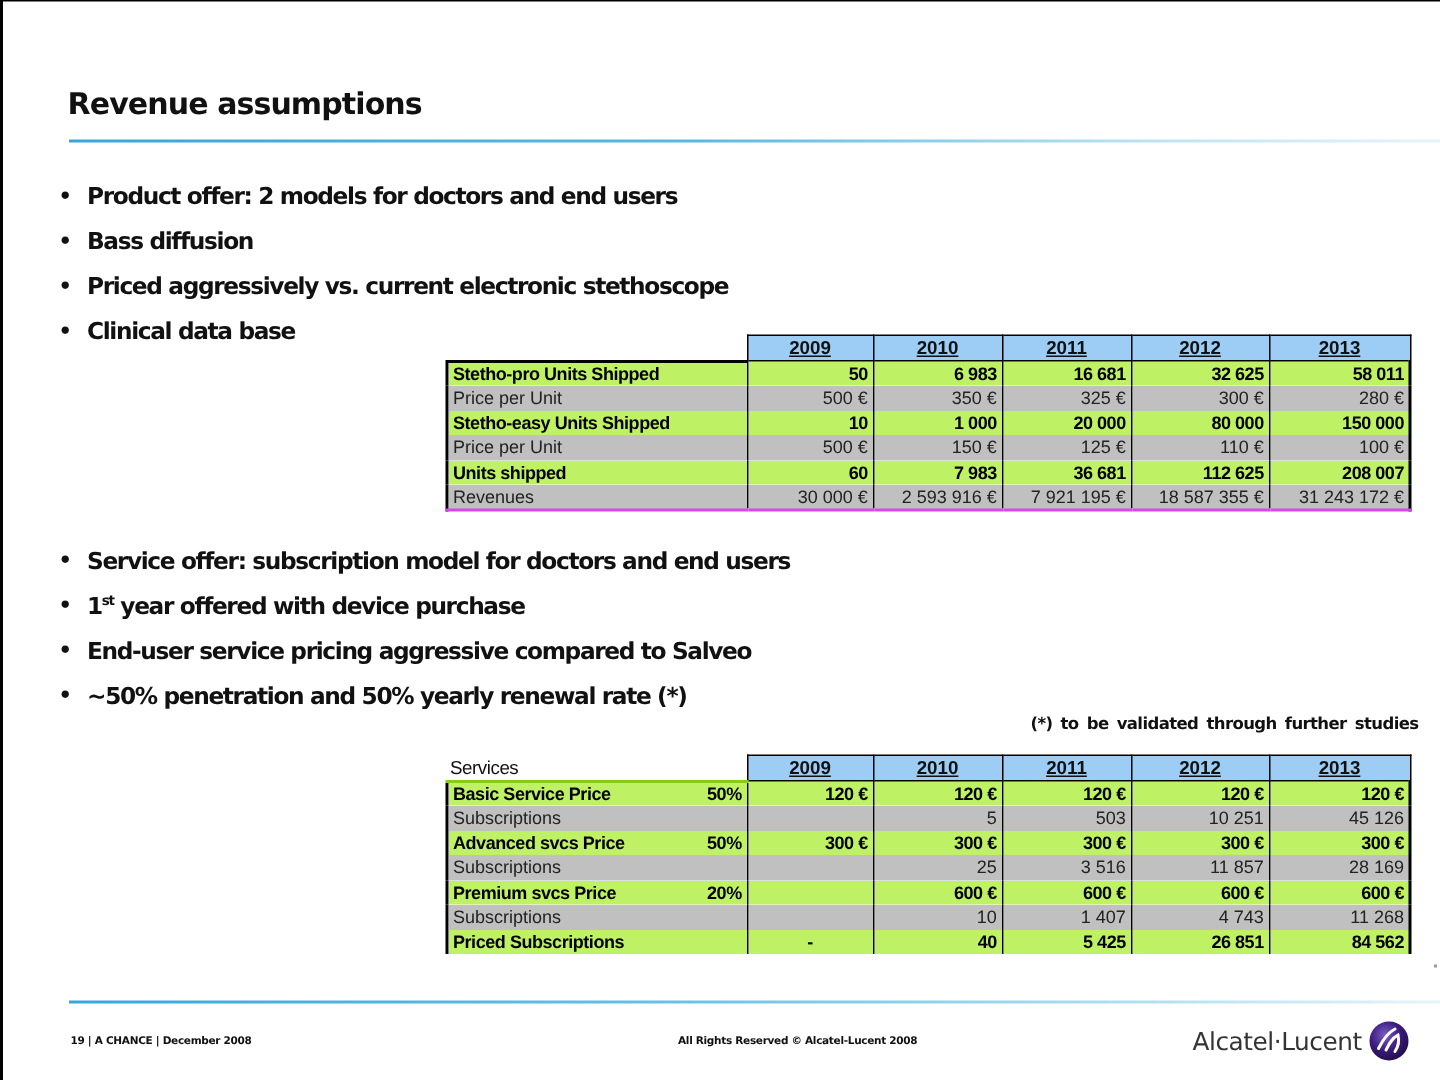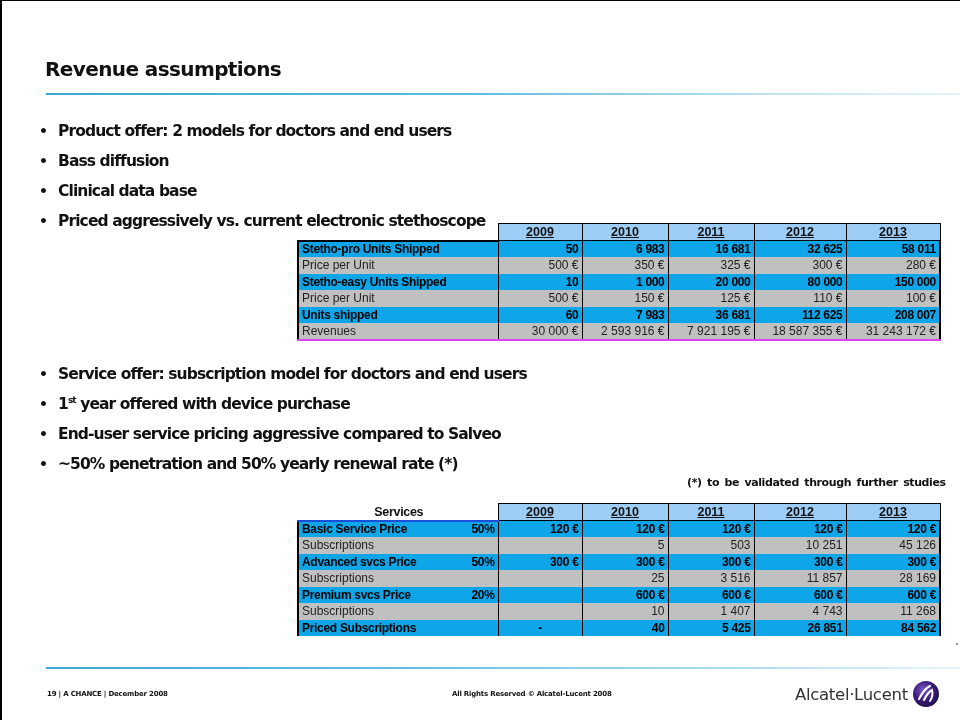--- a/index.html
+++ b/index.html
@@ -19,31 +19,31 @@
     .bullets sup { font-size: 9px; line-height: 0; vertical-align: 6px; }
     .bullets-1 { top: 116px; }
     .bullets-2 { top: 359px; }
 
     table.fin { position: absolute; border-collapse: collapse; font-family: "Liberation Sans", sans-serif; font-size: 12px; table-layout: fixed; }
     table.fin td { height: 16.5px; padding: 0 3px; white-space: nowrap; overflow: hidden; }
     table.fin td.lbl { text-align: left; }
     table.fin td.num { text-align: right; }
     table.fin tr.bold td { font-weight: bold; letter-spacing: -0.3px; }
     table.fin tr.grey td { background: #c0c0c0; color: #222; }
-    table.fin tr.white td { background: #0ea5e9; }
+    table.fin tr.white td { background: #bef264; }
     table.fin th { height: 17px; font-weight: bold; text-decoration: underline; text-align: center; background: #9dcdf5; border: 1px solid #000; font-size: 12.5px; color: #111; }
     table.fin th.blank { background: transparent; border: none; border-bottom: 2px solid #000; }
     table.fin td.yc { border-left: 1px solid #000; border-right: 1px solid #000; }
     table.fin td.c0 { border-left: 2px solid #000; }
     table.fin td.clast { border-right: 2px solid #000; }
     table.fin tr.last td { border-bottom: 2px solid #d946ef; }
 
     #t1 { left: 297px; top: 223px; width: 642px; }
     #t2 { left: 297px; top: 503px; width: 642px; }
-    #t2 th.svc-h { background: transparent; border: none; border-bottom: 2px solid #1d4ed8; text-decoration: none; text-align: center; font-weight: bold; letter-spacing: -0.3px; padding-left: 2px; }
+    #t2 th.svc-h { background: transparent; border: none; border-bottom: 2px solid #84cc16; text-decoration: none; text-align: left; font-weight: normal; letter-spacing: -0.3px; padding-left: 2px; }
     #t2 td.pct { text-align: right; font-weight: bold; }
 
     .note { position: absolute; left: 687px; top: 476px; font-family: "DejaVu Sans", sans-serif; font-weight: bold; font-size: 11px; letter-spacing: -0.4px; word-spacing: 2px; color: #111; }
     .tiny-dot { position: absolute; left: 956px; top: 643px; width: 2px; height: 2px; background: #999; }
 
     .footer-rule { position: absolute; left: 46px; top: 667px; width: 914px; height: 2px;
       background: linear-gradient(to right, #3aa6d8 0%, #66bde2 40%, #a9dcef 75%, #e6f4fa 100%); }
     .footer-left { position: absolute; left: 47px; top: 690px; font-family: "DejaVu Sans", sans-serif; font-weight: bold; font-size: 7px; letter-spacing: -0.2px; color: #111; text-align: right; }
     .footer-center { position: absolute; left: 452px; top: 690px; font-family: "DejaVu Sans", sans-serif; font-weight: bold; font-size: 7px; letter-spacing: -0.2px; color: #111; }
     .logo { position: absolute; left: 795px; top: 678px; height: 32px; display: flex; align-items: center; gap: 4px; }
@@ -55,22 +55,22 @@
 
 <div class="frame-top"></div>
 <div class="frame-left"></div>
 
 <div class="title">Revenue assumptions</div>
 <div class="title-rule"></div>
 
 <ul class="bullets bullets-1">
   <li>Product offer: 2 models for doctors and end users</li>
   <li>Bass diffusion</li>
+  <li>Priced aggressively vs. current electronic stethoscope</li>
   <li>Clinical data  base</li>
-  <li>Priced aggressively vs. current electronic stethoscope</li>
 </ul>
 
 <table class="fin" id="t1">
   <colgroup>
     <col style="width:200px">
       <col style="width:84px">
       <col style="width:86px">
       <col style="width:86px">
       <col style="width:92px">
       <col style="width:94px">

